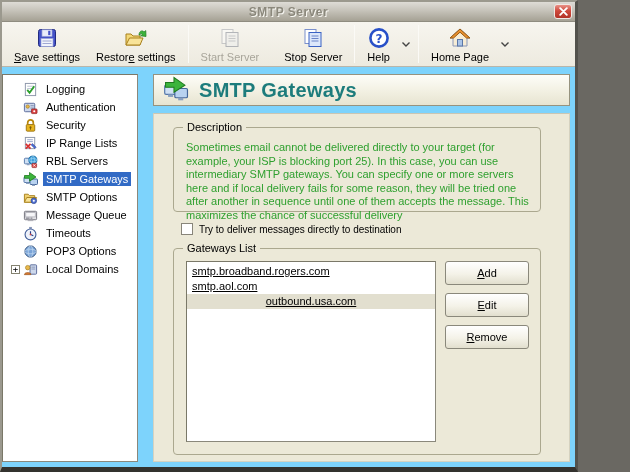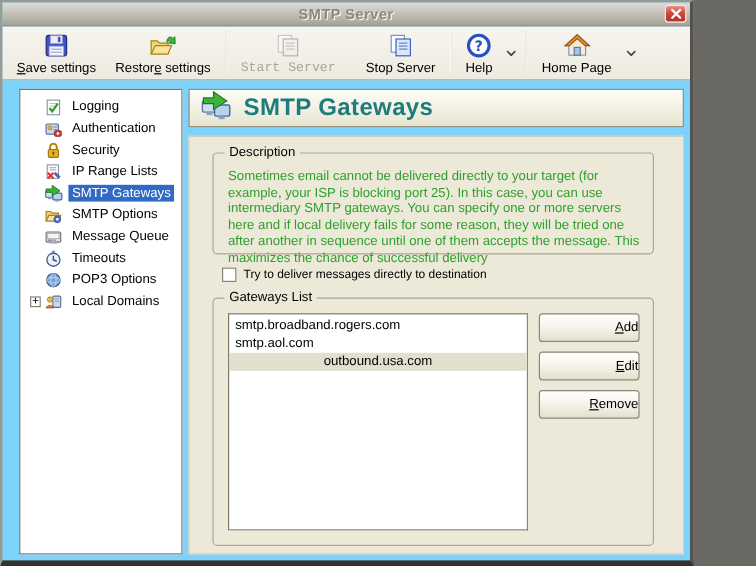--- a/index.html
+++ b/index.html
@@ -35,28 +35,28 @@
     height:45px; background:linear-gradient(180deg,#f7f5ef, #edeadf);
     border-bottom:1px solid #b9b6aa;
     display:flex; align-items:center; padding-left:4px;
   }
   .tbtn{
     height:42px; padding:2px 7px 1px; display:flex; flex-direction:column;
     align-items:center; justify-content:center; font-size:11px; color:#000;
     border:1px solid transparent; border-radius:2px;
   }
   .tbtn .ticon{ height:23px; display:flex; align-items:flex-end; margin-bottom:2px; }
-  .tbtn.disabled{ color:#a8a59a;font-family:Liberation Mono, monospace; }
+  .tbtn.disabled{ color:#a8a59a; }
   .tbtn.disabled .ticon{ opacity:.42; filter:grayscale(.8); }
   .tsep{ width:1px; height:38px; background:#c2bfb1; border-right:1px solid #fbfaf6; margin:0 4px; }
   .tchev{ width:16px; height:42px; display:flex; align-items:center; justify-content:center; }
   .tgap{ width:9px; }
 
   
-  .main{ display:flex; padding:7px 5px 5px 14px; gap:5px; height:400px; }
+  .main{ display:flex; padding:7px 5px 5px 0; gap:15px; height:400px; }
 
   .tree{
     width:136px; background:#fff;
     border:1px solid #8a887b; border-top-color:#7a7868; border-left-color:#7a7868;
     padding-top:5px; overflow:hidden;
   }
   .tree-item{ height:18px; display:flex; align-items:center; padding-left:6px; font-size:11px; cursor:default; }
   .expander-col{ width:13px; display:flex; align-items:center; justify-content:center; }
   .expander{
     width:9px; height:9px; border:1px solid #848270; background:#fff;
@@ -93,27 +93,27 @@
   .checkbox-row{ display:flex; align-items:center; gap:6px; margin:11px 0 13px 15px; }
   .checkbox{ width:12px; height:12px; background:#fff; border:1px solid #88857a; }
   .checkbox-row label{ font-size:10px; color:#000; }
 
   .gb-gateways{ height:207px; padding-top:12px; }
   .gw-row{ display:flex; }
   .listbox{
     width:262px; height:181px; background:#fff; border:1px solid #8a887b;
     border-top-color:#7a7868; border-left-color:#7a7868; padding-top:2px; overflow:hidden;
   }
-  .list-item{ font-size:11px; padding:1px 5px 2px; white-space:nowrap; cursor:default; }
+  .list-item{ font-size:11px; padding:1px 5px 2px; white-space:nowrap; cursor:default;text-decoration:underline; }
   .list-item.selected{ background:#e2dfcf;text-align:center; }
   .btn-col{ margin-left:9px; display:flex; flex-direction:column; }
   .xp-btn{
     width:84px; height:24px; border:1px solid #8a887b; border-radius:3px;
     background:linear-gradient(180deg,#ffffff 0%,#f4f2e8 55%,#e2dfce 100%);
-    font-size:11px; color:#000; text-align:right; line-height:22px; cursor:default;
+    font-size:11px; color:#000; text-align:center; line-height:22px; cursor:default;
   }
   .xp-btn + .xp-btn{ margin-top:8px; }
   .accel{ text-decoration:underline; }
 </style>
 </head>
 <body>
 
 <div class="window">
 
   <div class="titlebar">
@@ -273,20 +273,35 @@
             <rect x="2.5" y="1.5" width="10" height="12" fill="#fff" stroke="#8a94a8"></rect>
             <line x1="4.5" y1="4" x2="10.5" y2="4" stroke="#90a0c8"></line>
             <line x1="4.5" y1="6" x2="10.5" y2="6" stroke="#90a0c8"></line>
             <path d="M3 8.5 L8 13.5 M8 8.5 L3 13.5" stroke="#d83030" stroke-width="1.8"></path>
             <path d="M10 8 L14 12 L12.6 13.4 L8.6 9.4 Z" fill="#4a6ad8" stroke="#27408a" stroke-width=".6"></path>
           </svg>
         </span>
         <span class="tlabel">IP Range Lists</span>
       </div>
 
+      <div class="tree-item">
+        <span class="expander-col"></span>
+        <span class="ticn">
+          <svg width="15" height="15" viewBox="0 0 16 16">
+            <rect x="1.5" y="4.5" width="8" height="6" rx="1" fill="#cfe0f4" stroke="#5577aa"></rect>
+            <rect x="4" y="10.5" width="3" height="1.5" fill="#8aa0c0"></rect>
+            <circle cx="10.5" cy="6.5" r="4.3" fill="#3fa0dc" stroke="#1b6ea8"></circle>
+            <ellipse cx="10.5" cy="6.5" rx="4.3" ry="1.7" fill="none" stroke="#9ed4f2" stroke-width=".7"></ellipse>
+            <ellipse cx="10.5" cy="6.5" rx="1.7" ry="4.3" fill="none" stroke="#9ed4f2" stroke-width=".7"></ellipse>
+            <rect x="9.5" y="10" width="5" height="4.5" rx=".8" fill="#d84040" stroke="#8a1818" stroke-width=".6"></rect>
+            <path d="M10.8 11 L13.2 13.4 M13.2 11 L10.8 13.4" stroke="#fff" stroke-width=".9"></path>
+          </svg>
+        </span>
+        <span class="tlabel">RBL Servers</span>
+      </div>
 
       <div class="tree-item selected">
         <span class="expander-col"></span>
         <span class="ticn">
           <svg width="16" height="16" viewBox="0 0 16 16">
             <rect x="1" y="6" width="7.5" height="5.5" rx=".8" fill="#cfe0f4" stroke="#5577aa"></rect>
             <rect x="7" y="8" width="7.5" height="5.5" rx=".8" fill="#b8d2f0" stroke="#44669a"></rect>
             <rect x="3" y="11.5" width="3" height="1.5" fill="#8aa0c0"></rect>
             <rect x="9" y="13.5" width="3" height="1.5" fill="#8aa0c0"></rect>
             <path d="M1.5 4.5 L6.5 4.5 L6.5 1.5 L13 6 L6.5 10.2 L6.5 7.3 L1.5 7.3 Z" fill="#3cb43c" stroke="#1e7a1e" stroke-width=".8"></path>

